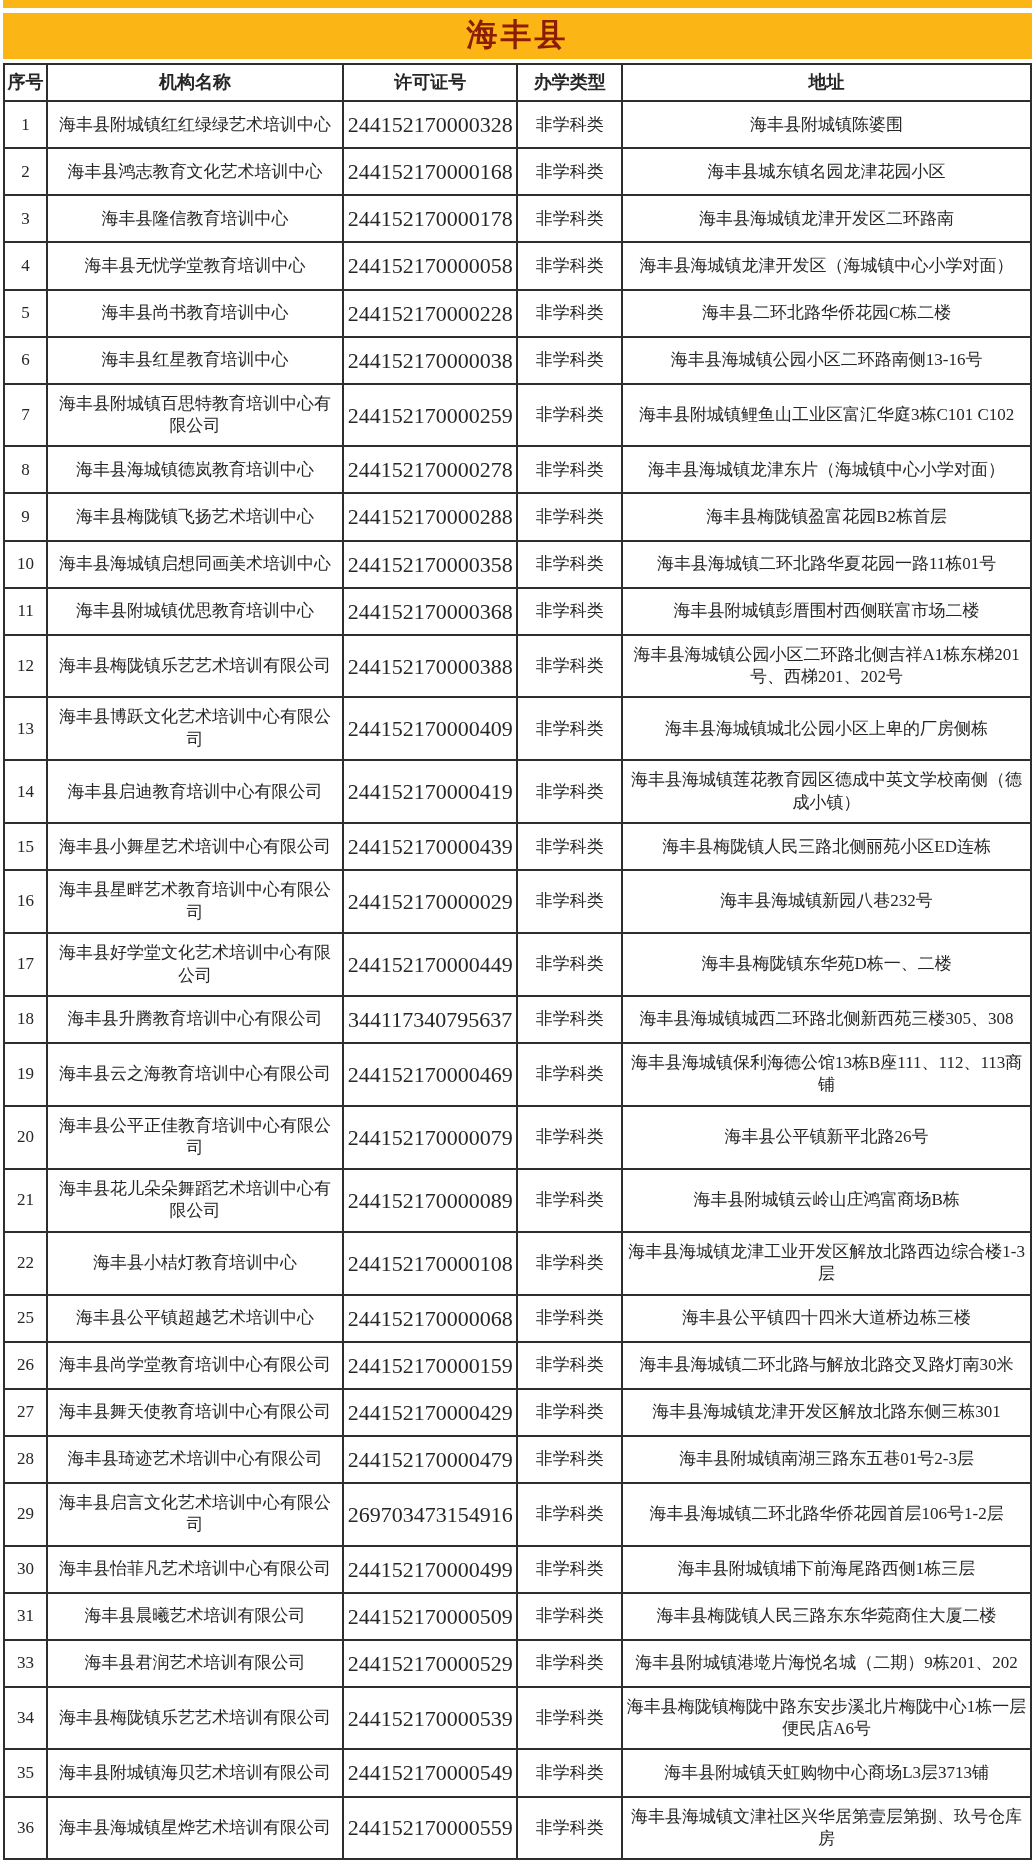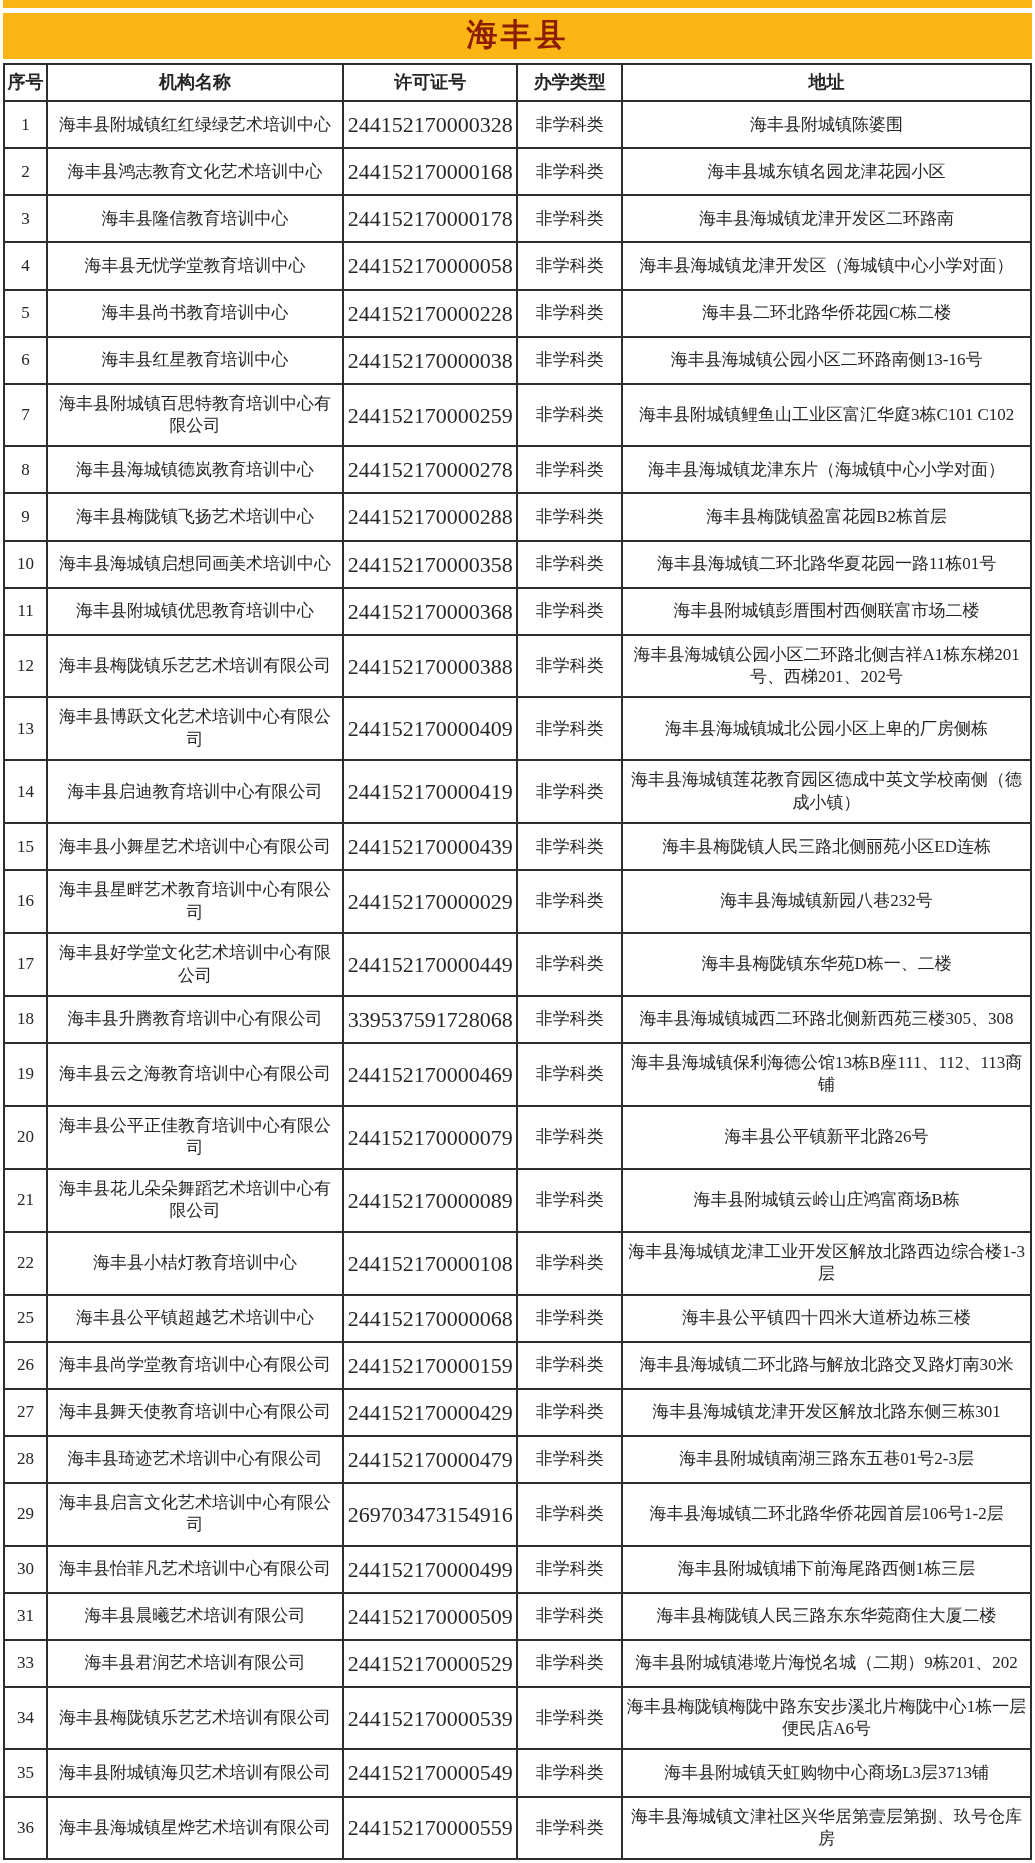--- a/index.html
+++ b/index.html
@@ -205,21 +205,21 @@
         <tr>
           <td class="c-no">17</td>
           <td class="c-name">海丰县好学堂文化艺术培训中心有限公司</td>
           <td class="c-license">244152170000449</td>
           <td class="c-type">非学科类</td>
           <td class="c-address">海丰县梅陇镇东华苑D栋一、二楼</td>
         </tr>
         <tr>
           <td class="c-no">18</td>
           <td class="c-name">海丰县升腾教育培训中心有限公司</td>
-          <td class="c-license">339537591728068</td>
+          <td class="c-license">344117340795637</td>
           <td class="c-type">非学科类</td>
           <td class="c-address">海丰县海城镇城西二环路北侧新西苑三楼305、308</td>
         </tr>
         <tr>
           <td class="c-no">19</td>
           <td class="c-name">海丰县云之海教育培训中心有限公司</td>
           <td class="c-license">244152170000469</td>
           <td class="c-type">非学科类</td>
           <td class="c-address">海丰县海城镇保利海德公馆13栋B座111、112、113商铺</td>
         </tr>

